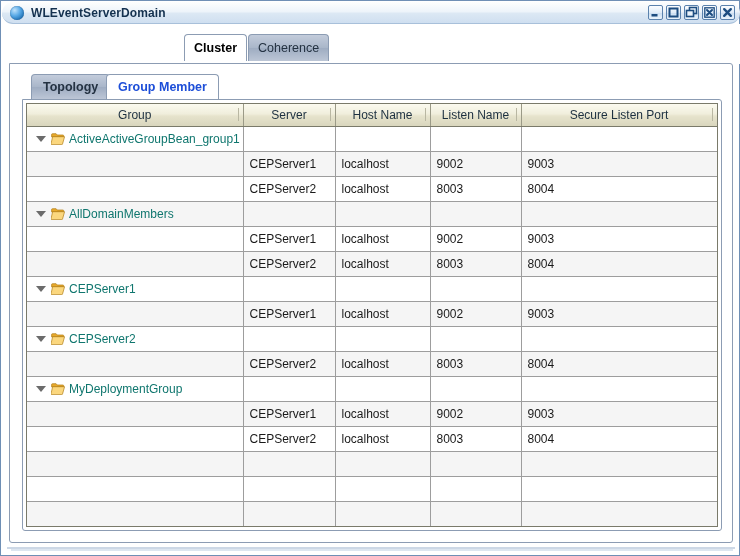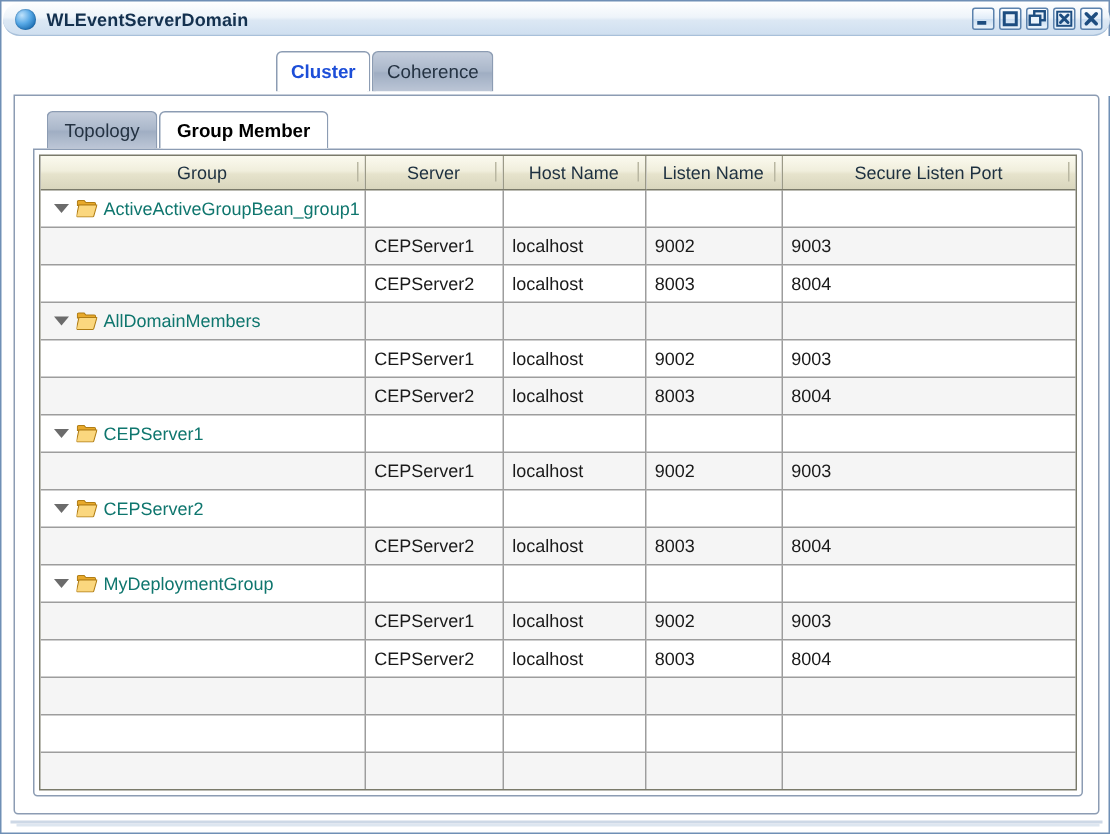--- a/index.html
+++ b/index.html
@@ -80,21 +80,21 @@
     height: 27px;
     box-sizing: border-box;
     border: 1px solid #8c9cb3;
     border-bottom: none;
     border-radius: 4px 4px 0 0;
     display: flex;
     align-items: center;
     justify-content: center;
     padding: 0 9px;
     font-size: 12.5px;
-    color: #1d4ed8;
+    color: #000000;
     white-space: nowrap;
     cursor: default;
   }
   .tab.inactive {
     background: linear-gradient(to bottom, #c3ccdb 0%, #aab7ca 48%, #9fadc2 52%, #bcc6d6 100%);
     color: #243242;
   }
   .tab.active {
     background: #ffffff;
     font-weight: bold;
@@ -125,29 +125,30 @@
     border: 1px solid #8c9cb3;
     border-bottom: none;
     border-radius: 4px 4px 0 0;
     display: flex;
     align-items: center;
     justify-content: center;
     padding: 0 11px;
     font-size: 12.5px;
     white-space: nowrap;
     cursor: default;
+    font-weight: bold;
   }
   .subtab.inactive {
     background: linear-gradient(to bottom, #c3ccdb 0%, #aab7ca 48%, #9fadc2 52%, #bcc6d6 100%);
     color: #243242;
   }
   .subtab.active {
     background: #ffffff;
     font-weight: bold;
-    color: #000000;
+    color: #1d4ed8;
     z-index: 3;
   }
   #subtab-topology { left: 21px; }
   #subtab-group-member { left: 96px; }
 
   
   #subpanel {
     position: absolute;
     left: 12px; top: 35px;
     width: 700px; height: 432px;

